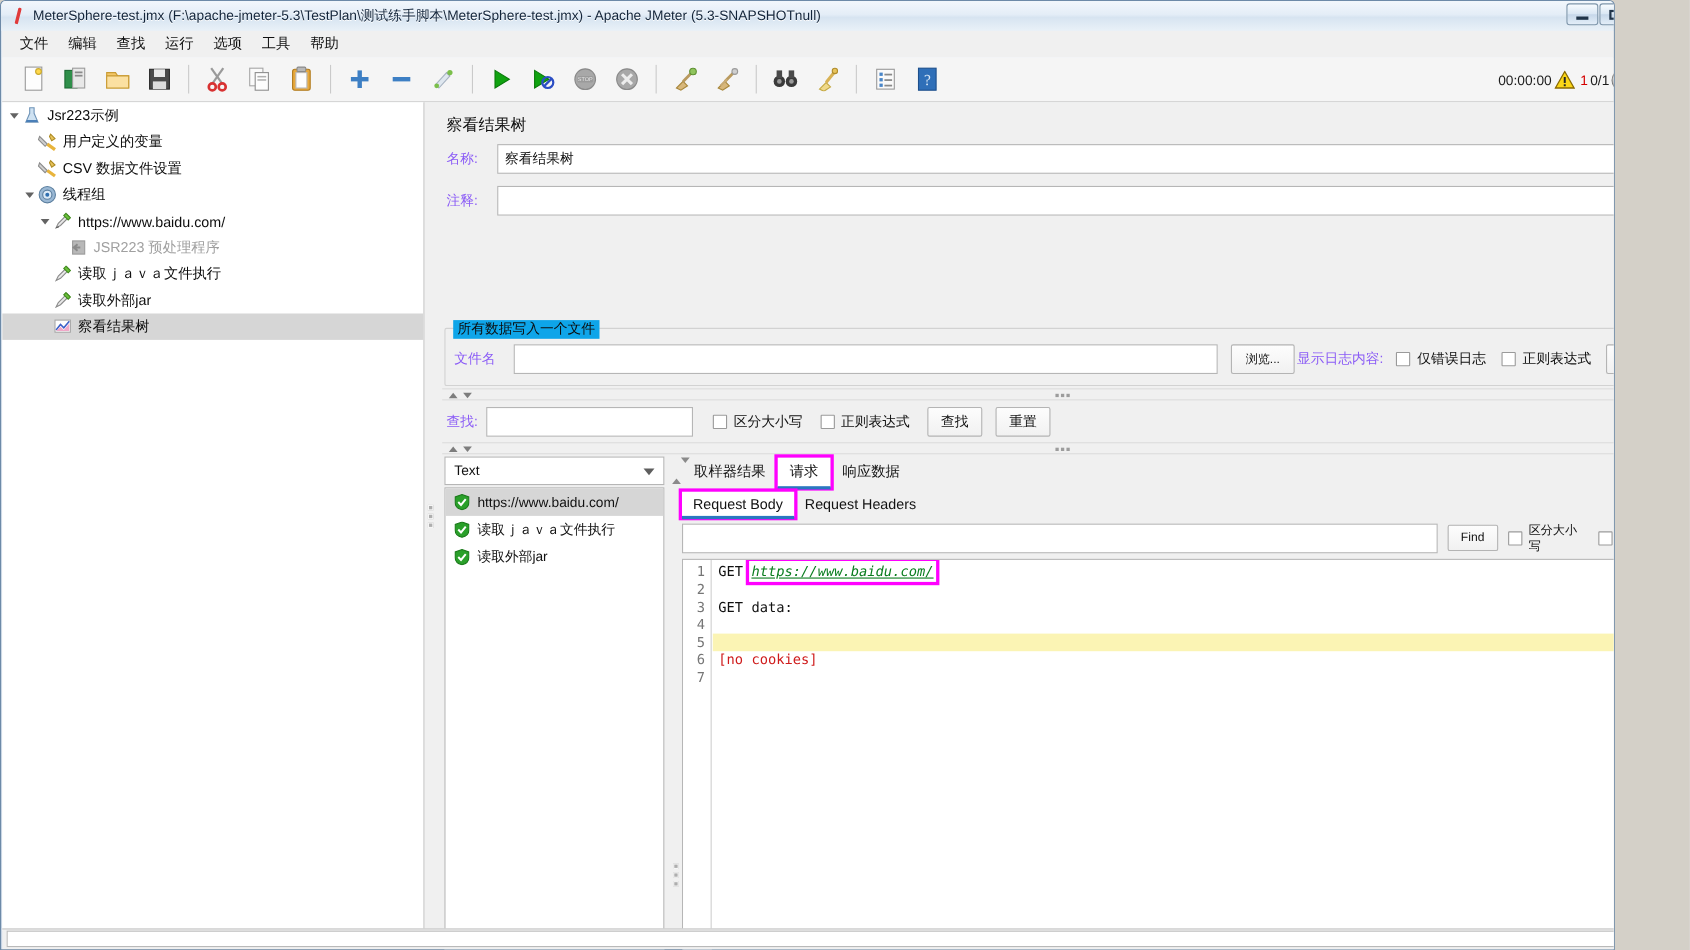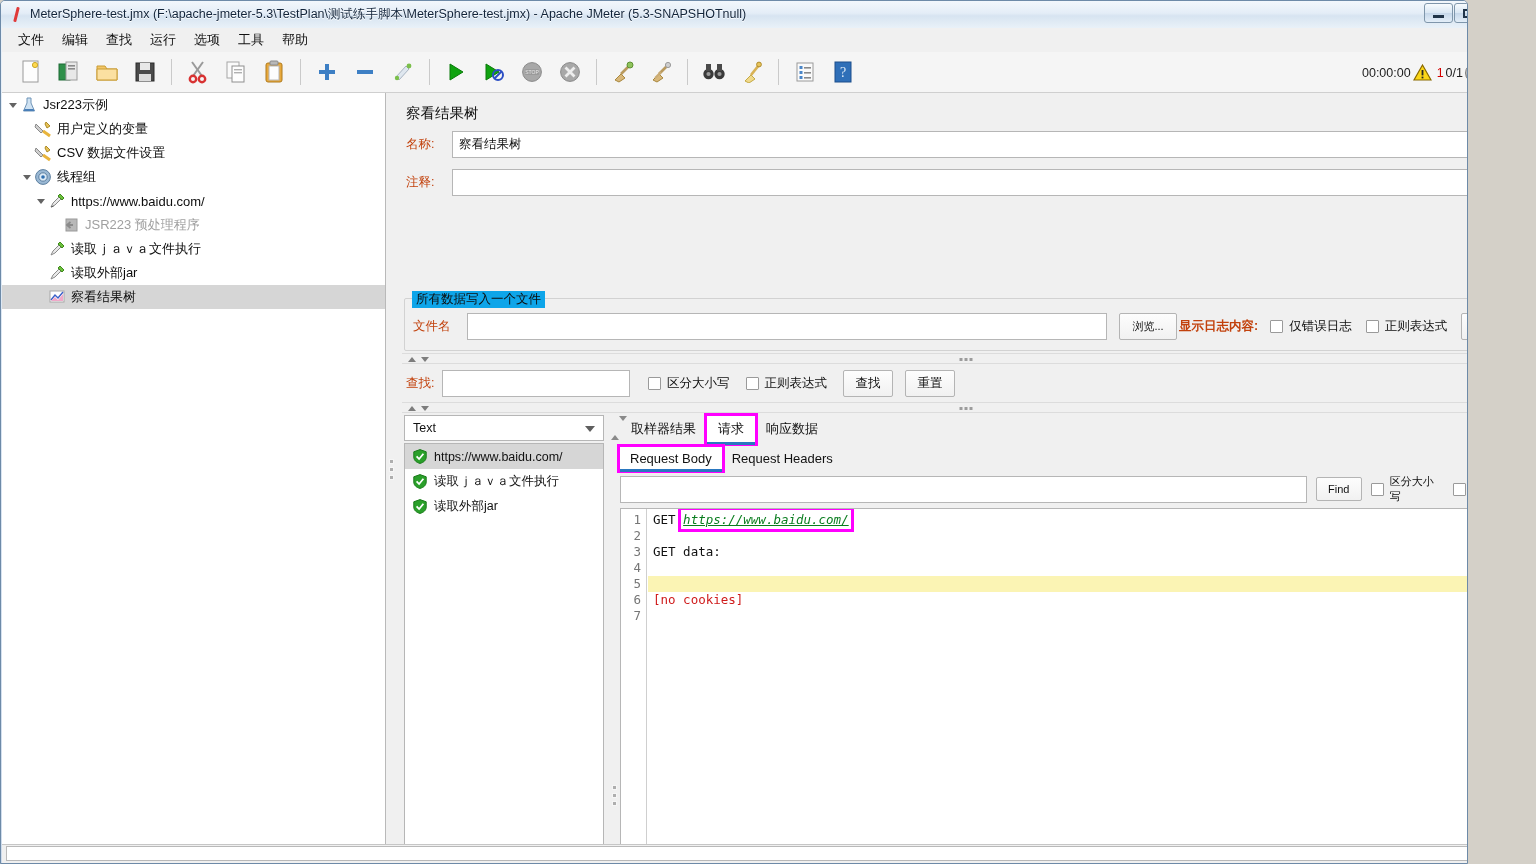--- a/index.html
+++ b/index.html
@@ -143,21 +143,21 @@
     position:absolute; left:394px; top:0; width:1139px; height:753px;
     background:#f0f0f0; padding: 0;
   }
 
   .panel-title {
     position:absolute; left:10px; top:11px;
     font-size:14.5px; color:#0e0e0e;
   }
 
   .field-row { position:absolute; display:flex; align-items:center; }
-  .flabel { font-size:12.5px; color:#c2410c; }
+  .flabel { font-size:12.5px; color:#8b5cf6; }
   .tinput {
     border:1px solid #b6b6b6; background:#fff; height:27px;
     font-size:12.5px; padding:0 6px; color:#111;
     font-family:"Liberation Sans",sans-serif;
   }
 
   .group-box {
     position:absolute; left:8px; top:205px; width:1123px; height:53px;
     border:1px solid #d2d2d2; border-radius:2px;
   }
@@ -648,21 +648,21 @@
         <span class="flabel" style="width:46px;">注释:</span>
         <input class="tinput" style="width: 1066px;" value="">
       </div>
 
       <div class="group-box">
         <span class="group-legend">所有数据写入一个文件</span>
         <div class="field-row" style="left:8px; top:14px;">
           <span class="flabel" style="width:54px;">文件名</span>
           <input class="tinput" style="width: 640px;" value="">
           <div class="btn" style="margin-left:12px; width:58px; font-size:11px;">浏览...</div>
-          <span class="flabel" style="margin-left:2px;font-weight:bold;">显示日志内容:</span>
+          <span class="flabel" style="margin-left:2px;">显示日志内容:</span>
           <span class="cbwrap" style="margin-left:12px;">
             <span class="cbox"></span>
             <span>仅错误日志</span>
           </span>
           <span class="cbwrap" style="margin-left:14px;">
             <span class="cbox"></span>
             <span>正则表达式</span>
           </span>
           <div class="btn" style="margin-left:14px; width:52px;">配置</div>
         </div>

